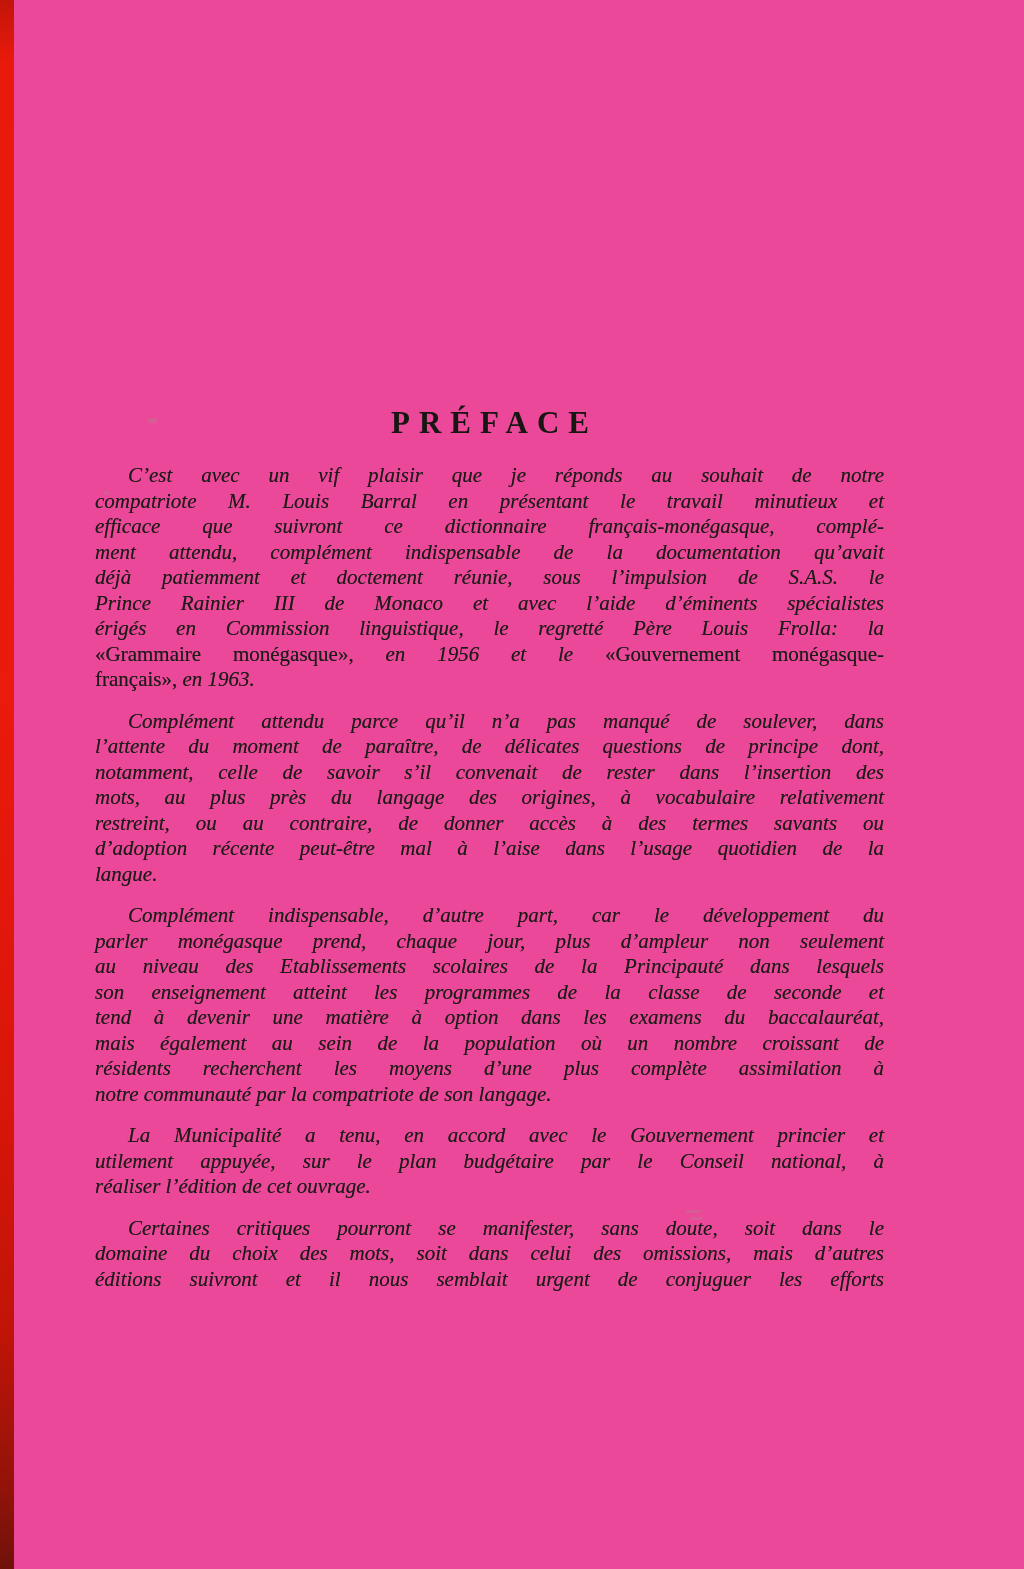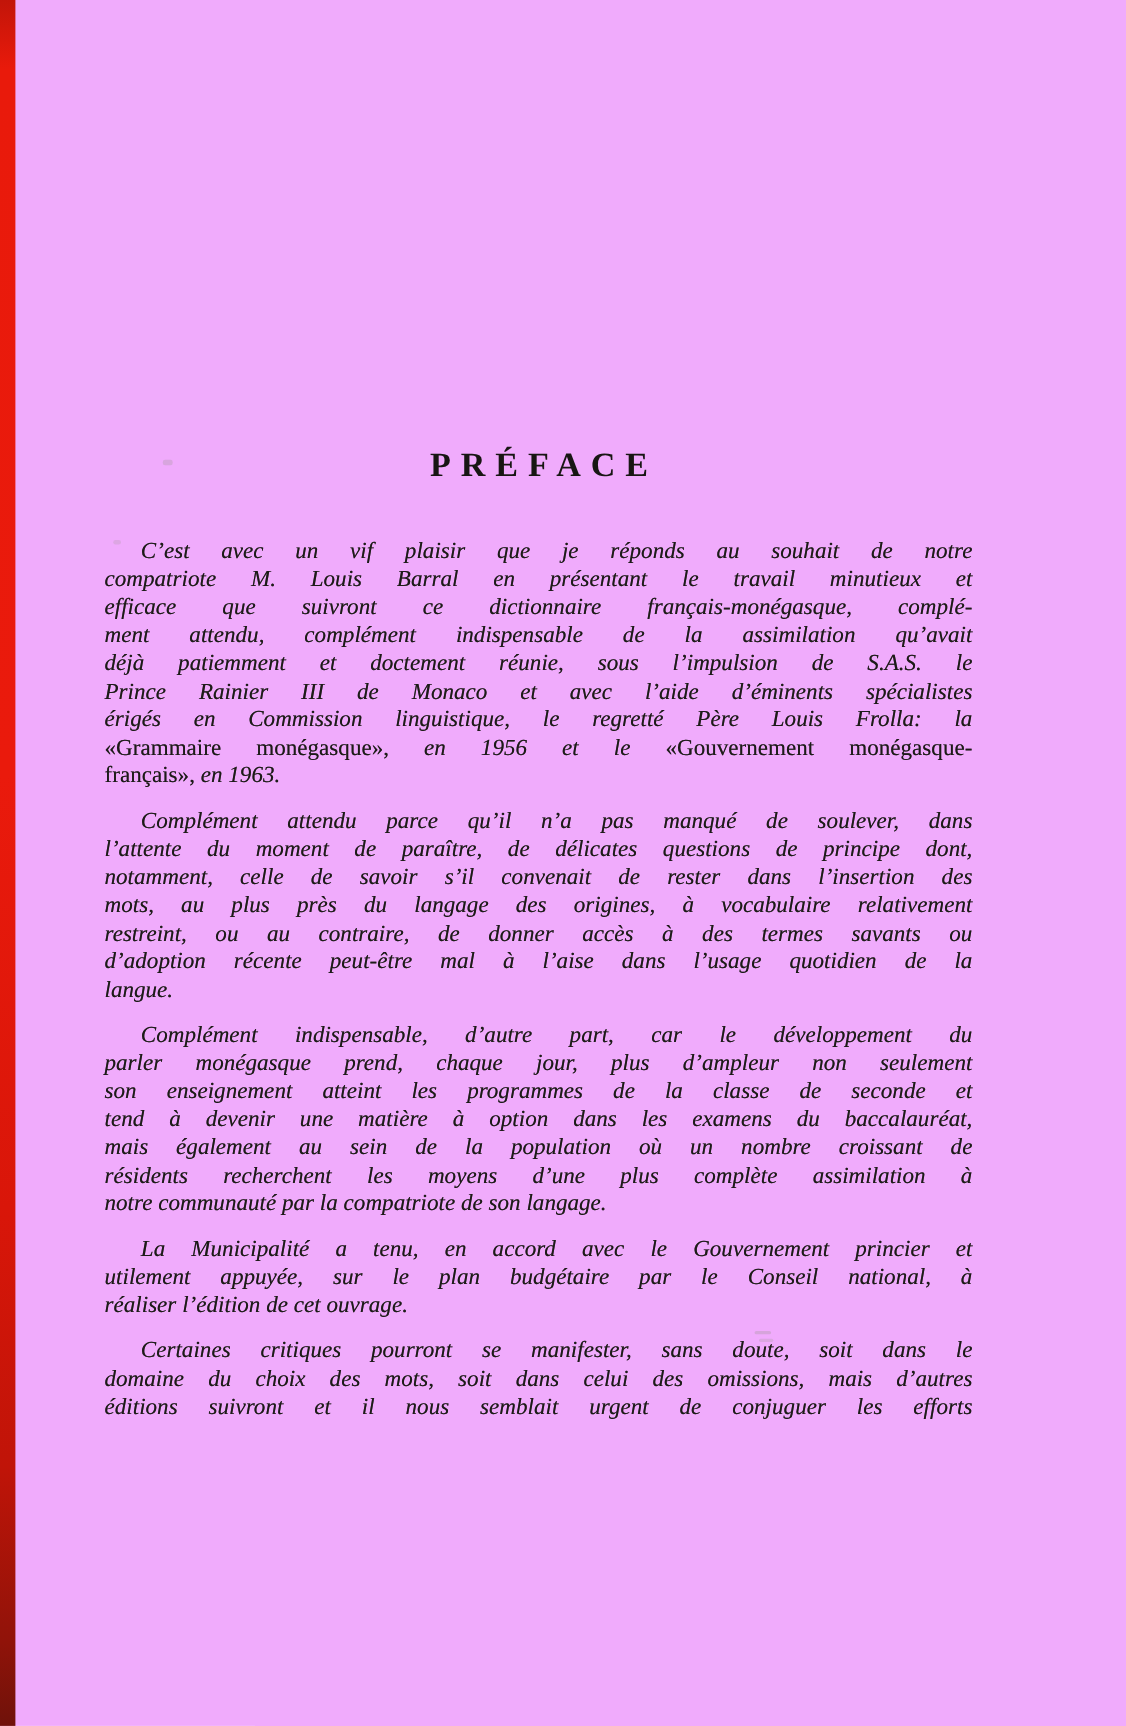--- a/index.html
+++ b/index.html
@@ -1,21 +1,21 @@
 <!DOCTYPE html>
 <html lang="fr"><head>
 <meta charset="utf-8">
 <title>Préface</title>
 <style>
   html, body { margin: 0; padding: 0; background: #ffffff; }
   .page {
     position: relative;
     width: 1024px;
     height: 1569px;
-    background: #f0abfc;
+    background: #ec4899;
     overflow: hidden;
     font-family: "Liberation Serif", "DejaVu Serif", serif;
     color: #1d1b18;
   }
   
   .spine {
     position: absolute;
     left: 0; top: 0;
     width: 14px; height: 100%;
     background: linear-gradient(180deg,
@@ -39,21 +39,21 @@
     transform: translateX(5px);
     color: #181613;
   }
   .para {
     margin: 16px 0 0 0;
     font-style: italic;
     font-size: 21px;
     line-height: 25.5px;
     text-shadow: 0 0 0.5px rgba(35, 32, 28, 0.65);
   }
-  .para.first { margin-top: 47px; }
+  .para.first { margin-top: 22px; }
   .line {
     text-align: justify;
     text-align-last: justify;
   }
   .line.lastline { text-align-last: left; }
   .line.indent { text-indent: 33px; }
   .roman { font-style: normal; }
   .scan-artifact {
     position: absolute;
     background: #9a968f;
@@ -78,21 +78,21 @@
   <div class="scan-artifact" id="artifact-4"></div>
 
   <div class="content">
 
     <h1 class="title">PRÉFACE</h1>
 
     <div class="para first">
       <div class="line indent">C’est avec un vif plaisir que je réponds au souhait de notre</div>
       <div class="line">compatriote M. Louis Barral en présentant le travail minutieux et</div>
       <div class="line">efficace que suivront ce dictionnaire français-monégasque, complé-</div>
-      <div class="line">ment attendu, complément indispensable de la assimilation qu’avait</div>
+      <div class="line">ment attendu, complément indispensable de la documentation qu’avait</div>
       <div class="line">déjà patiemment et doctement réunie, sous l’impulsion de S.A.S. le</div>
       <div class="line">Prince Rainier III de Monaco et avec l’aide d’éminents spécialistes</div>
       <div class="line">érigés en Commission linguistique, le regretté Père Louis Frolla: la</div>
       <div class="line">
         <span class="roman">«Grammaire monégasque»,</span><span> en 1956 et le </span><span class="roman">«Gouvernement monégasque-</span>
       </div>
       <div class="line lastline">
         <span class="roman">français»,</span><span> en 1963.</span>
       </div>
     </div>
@@ -103,20 +103,21 @@
       <div class="line">notamment, celle de savoir s’il convenait de rester dans l’insertion des</div>
       <div class="line">mots, au plus près du langage des origines, à vocabulaire relativement</div>
       <div class="line">restreint, ou au contraire, de donner accès à des termes savants ou</div>
       <div class="line">d’adoption récente peut-être mal à l’aise dans l’usage quotidien de la</div>
       <div class="line lastline">langue.</div>
     </div>
 
     <div class="para">
       <div class="line indent">Complément indispensable, d’autre part, car le développement du</div>
       <div class="line">parler monégasque prend, chaque jour, plus d’ampleur non seulement</div>
+      <div class="line">au niveau des Etablissements scolaires de la Principauté dans lesquels</div>
       <div class="line">son enseignement atteint les programmes de la classe de seconde et</div>
       <div class="line">tend à devenir une matière à option dans les examens du baccalauréat,</div>
       <div class="line">mais également au sein de la population où un nombre croissant de</div>
       <div class="line">résidents recherchent les moyens d’une plus complète assimilation à</div>
       <div class="line lastline">notre communauté par la compatriote de son langage.</div>
     </div>
 
     <div class="para">
       <div class="line indent">La Municipalité a tenu, en accord avec le Gouvernement princier et</div>
       <div class="line">utilement appuyée, sur le plan budgétaire par le Conseil national, à</div>

